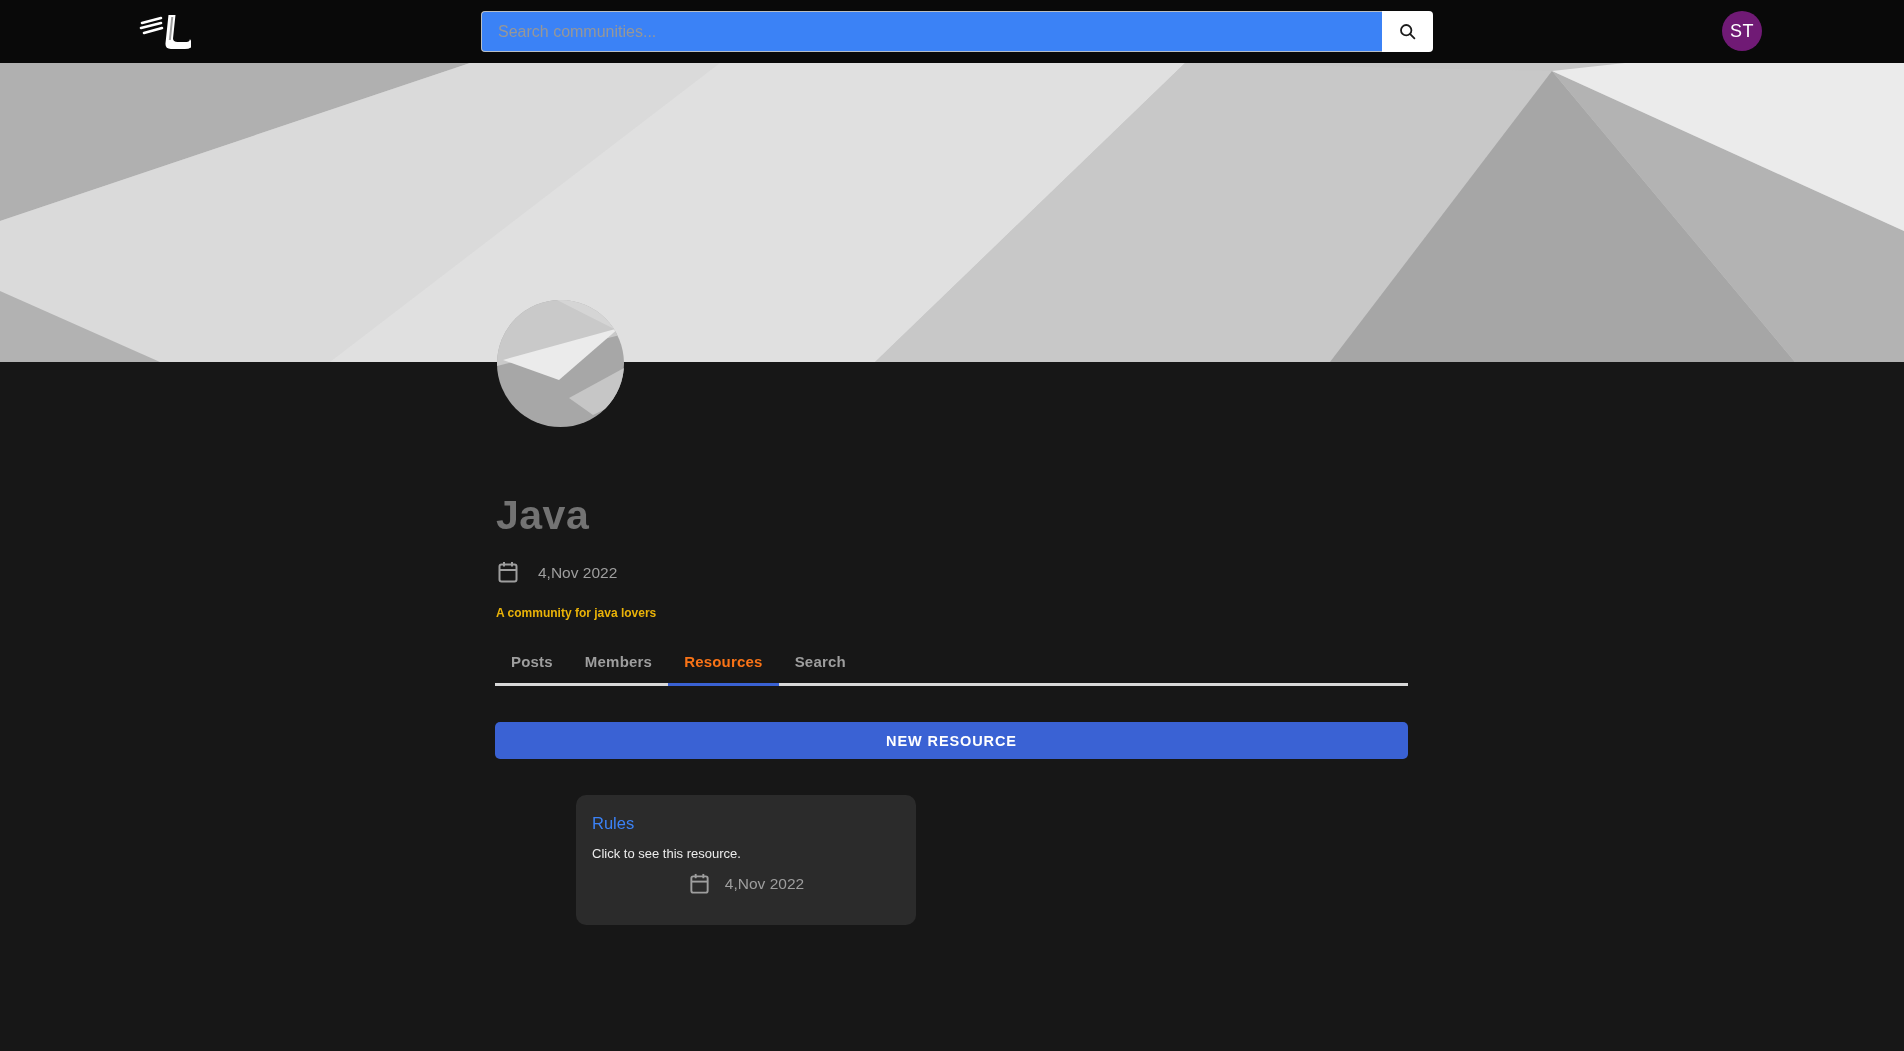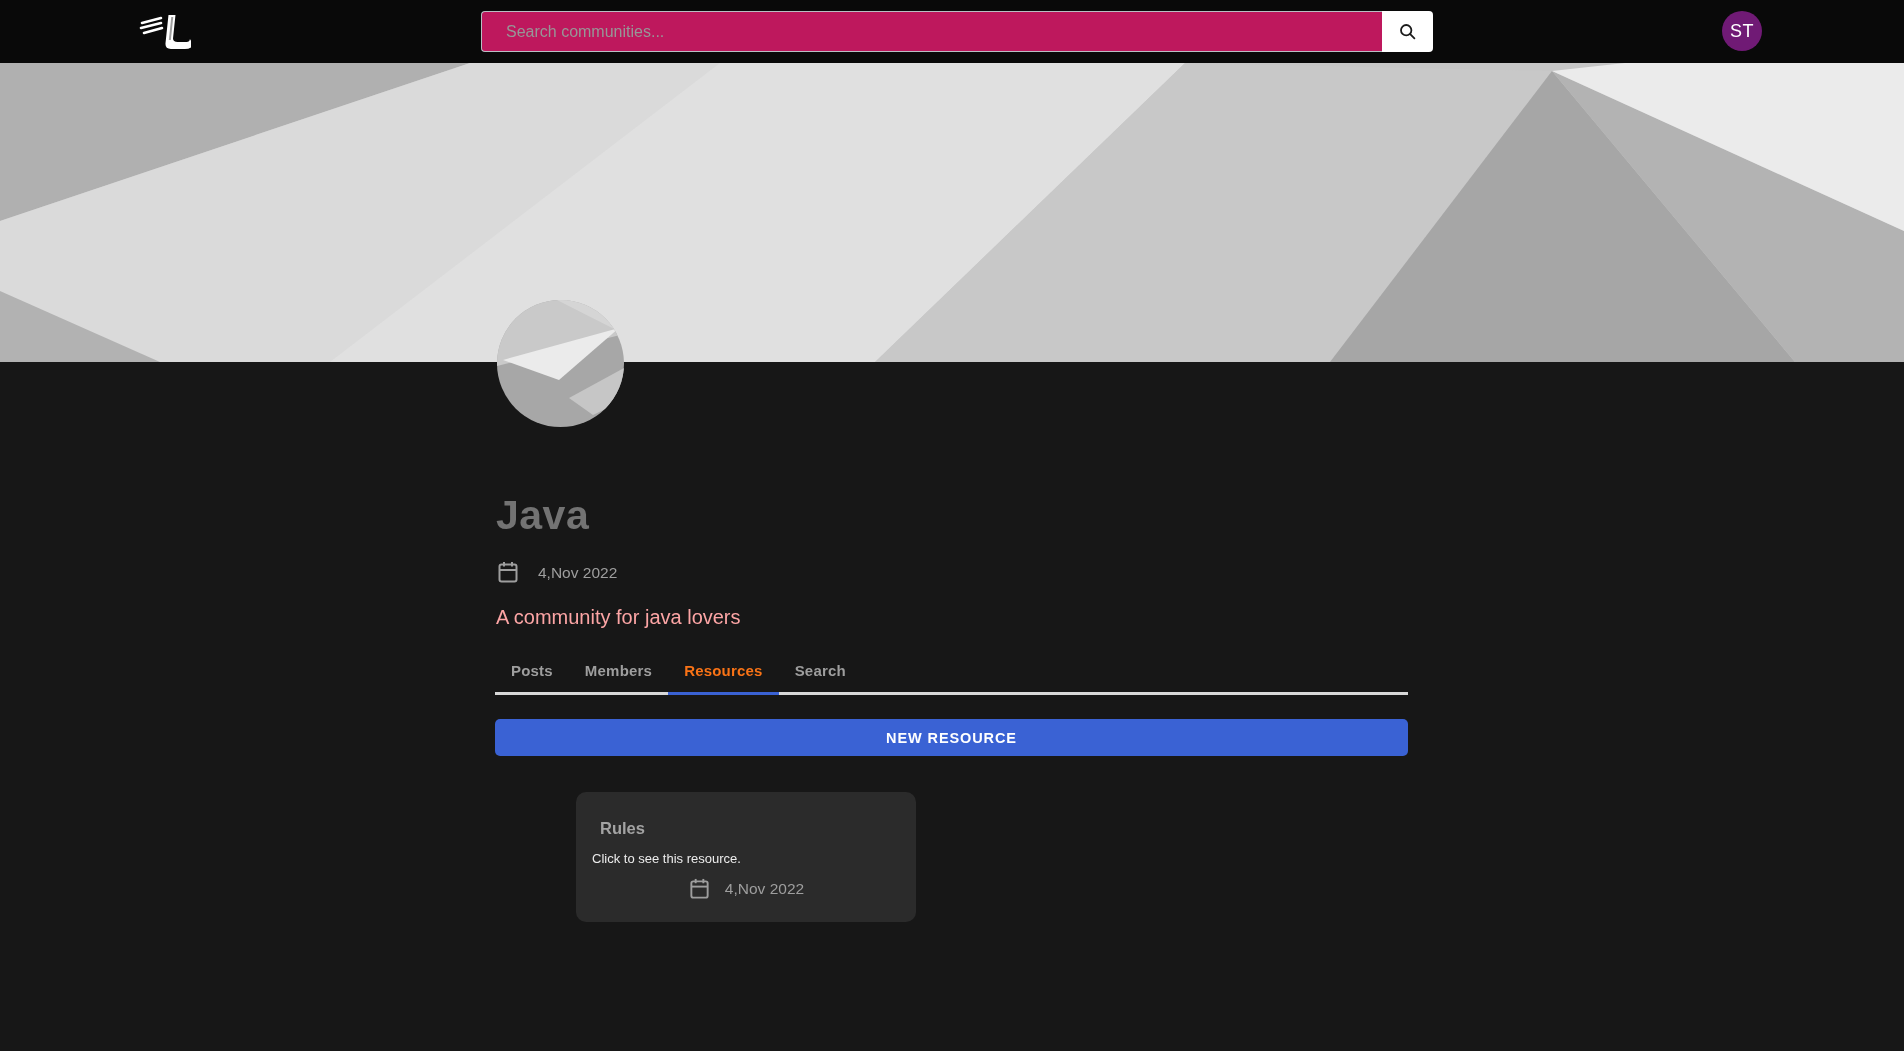--- a/index.html
+++ b/index.html
@@ -13,25 +13,25 @@
 
   
   .navbar {
     position:absolute; top:0; left:0; width:1904px; height:63px;
     background:#090909;
   }
   .logo { position:absolute; left:139px; top:10px; width:52px; height:42px; cursor:pointer; }
   .search-wrap { position:absolute; left:481px; top:11px; height:41px; display:flex; }
   .search-input {
     width:901px; height:41px;
-    background:#be185d;
+    background:#3b82f6;
     border:1px solid #b9bec4; border-right:none;
     border-radius:4px 0 0 4px;
     color:#eaeaea; font-size:16px; font-family:inherit;
-    padding:0 24px; outline:none;
+    padding:0 16px; outline:none;
   }
   .search-input::placeholder { color:#979797; }
   .search-btn {
     width:51px; height:41px;
     background:#ffffff; border:none; border-radius:0 4px 4px 0;
     display:flex; align-items:center; justify-content:center; cursor:pointer;
   }
   .user-avatar {
     position:absolute; left:1722px; top:11px;
     width:40px; height:40px; border-radius:50%;
@@ -50,54 +50,54 @@
   .community-name {
     margin:132px 0 0 1px;
     font-size:41px; line-height:1.05; font-weight:700; color:#737373;
     letter-spacing:0.5px;
   }
   .date-row {
     display:flex; align-items:center; gap:18px;
     margin:23px 0 0 1px;
     color:#9e9e9e; font-size:15.5px;
   }
-  .description { margin:21px 0 0 1px; color:#fca5a5; font-size:20px; }
+  .description { margin:21px 0 0 1px; color:#eab308; font-size:12px;font-weight:bold; }
 
   .tabs {
     margin-top:19px; display:flex;
     border-bottom:3px solid #d8d8d8;
     align-items:center;
   }
   .tab {
     position:relative;
     padding:14px 16px 13px;
     background:none; border:none; cursor:pointer;
     font-family:inherit; font-size:15px; font-weight:700;
     color:#9e9e9e; letter-spacing:0.2px;
   }
   .tab.active { color:#f97316; }
   .tab.active::after {
     content:""; position:absolute; left:0; right:0; bottom:-3px; height:3px;
     background:#3a62d4;
   }
 
   .new-resource-btn {
-    display:block; margin-top:24px; width:913px; height:37px;
+    display:block; margin-top:36px; width:913px; height:37px;
     background:#3a62d4; color:#ffffff;
     border:none; border-radius:5px; cursor:pointer;
     font-family:inherit; font-size:14.5px; font-weight:700; letter-spacing:0.9px;
   }
 
   .resources { margin-top:36px; padding-left:81px; }
   .resource-card {
     width:340px; min-height:130px;
     background:#2b2b2b; border-radius:10px;
     padding:19px 16px 16px; cursor:pointer;
   }
-  .resource-title { margin:8px; font-size:16.5px; font-weight:700; color:#a3a3a3; }
+  .resource-title { margin:0; font-size:16.5px; font-weight:400; color:#3b82f6; }
   .resource-subtitle { margin:13px 0 0; font-size:13px; color:#ececec; }
   .resource-date {
     display:flex; align-items:center; justify-content:center; gap:14px;
     margin-top:11px; color:#9e9e9e; font-size:15.5px;
   }
 </style>
 </head>
 <body>
 
 <header class="navbar">

